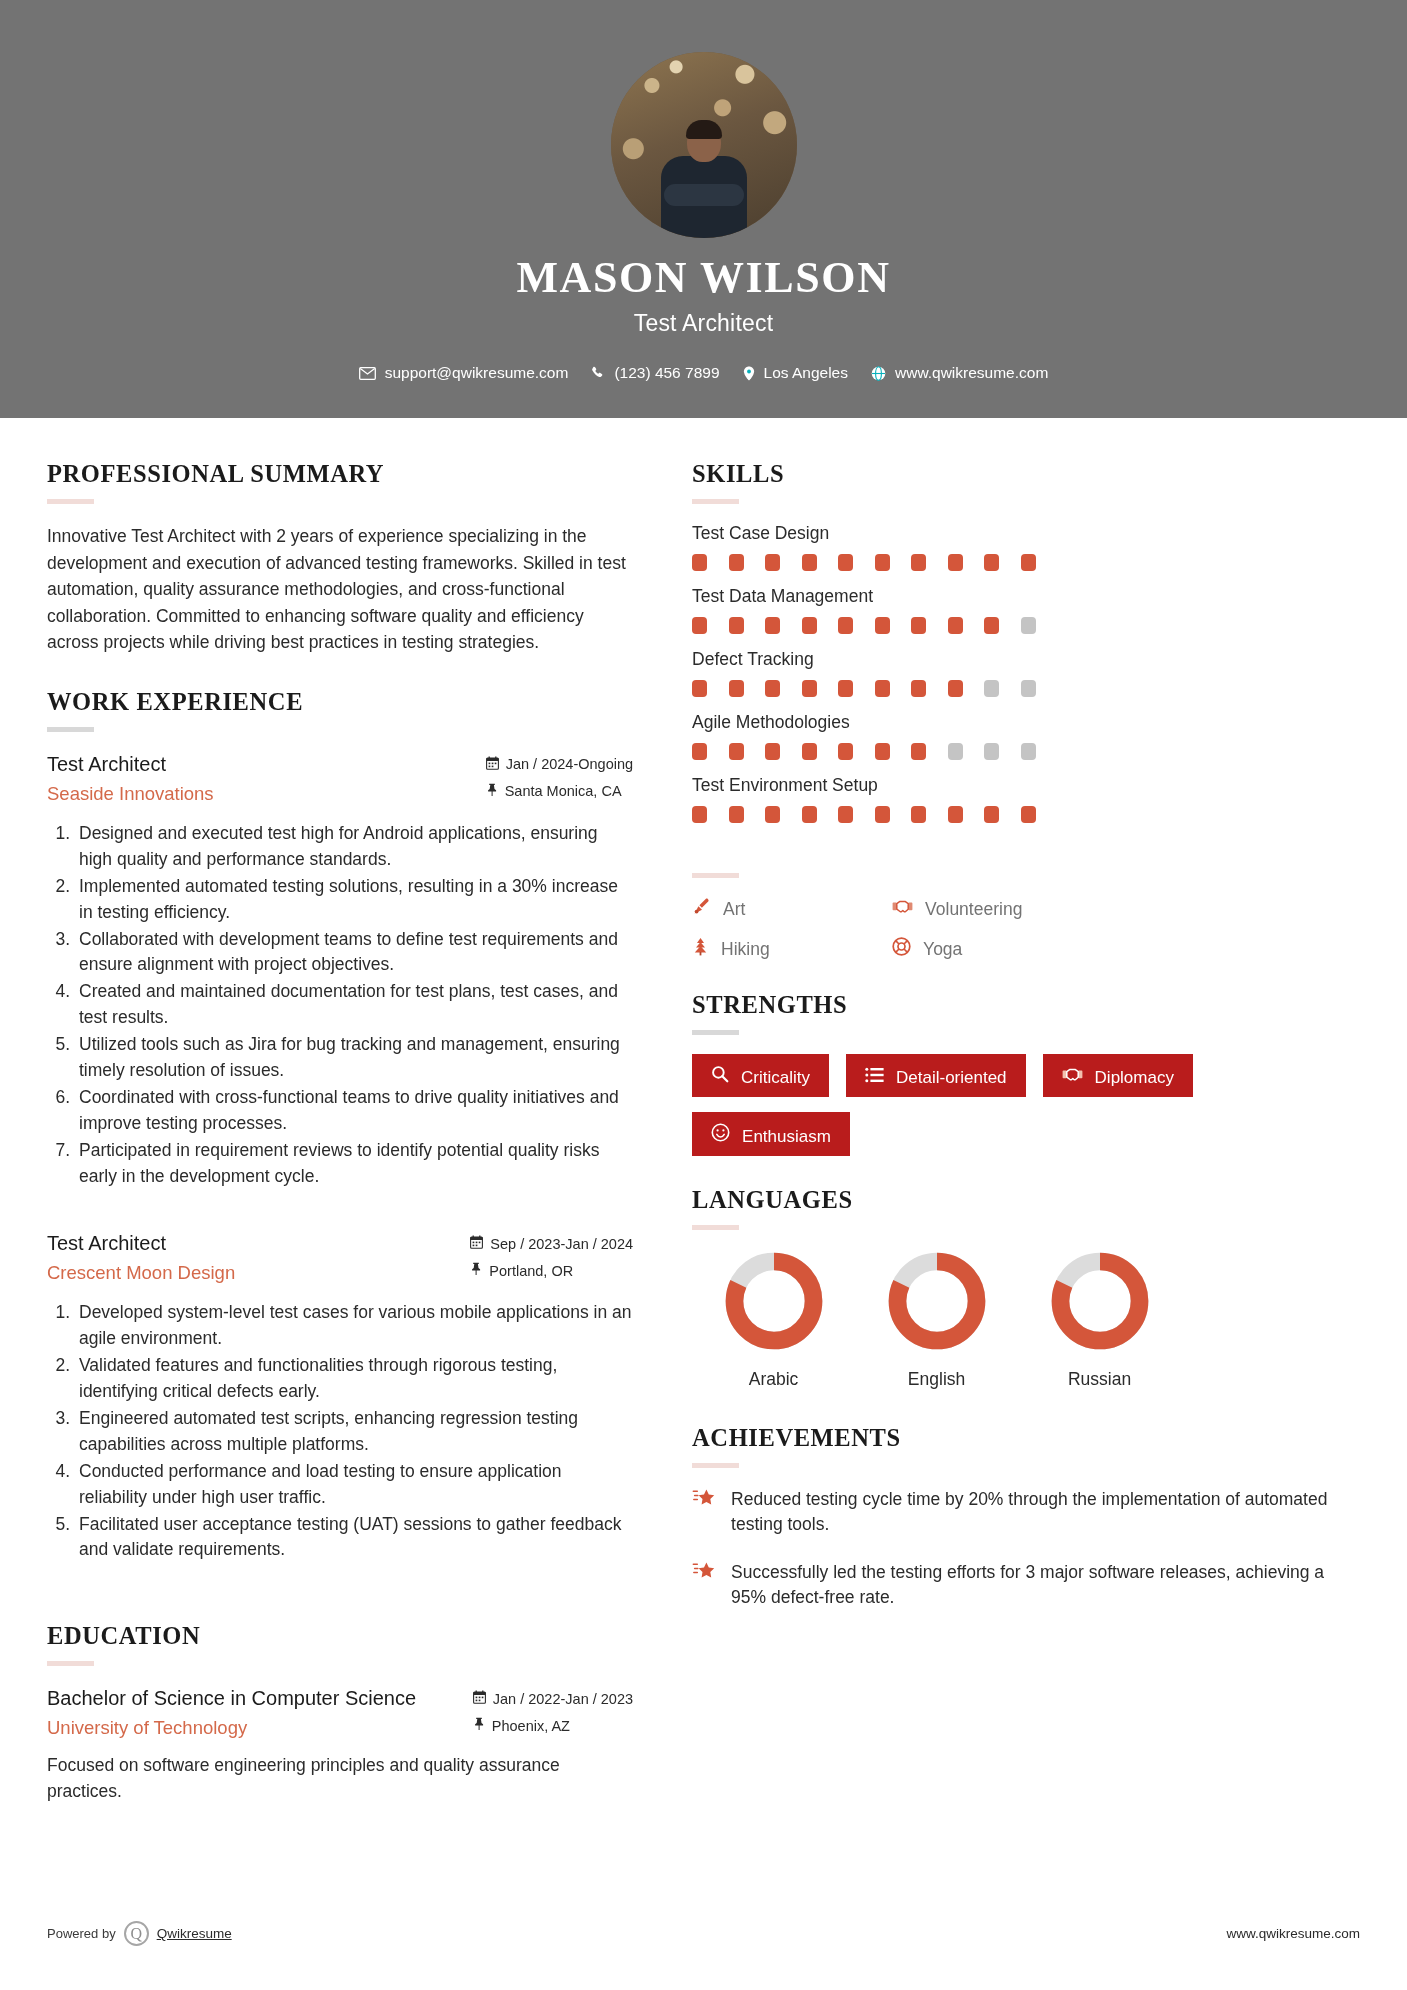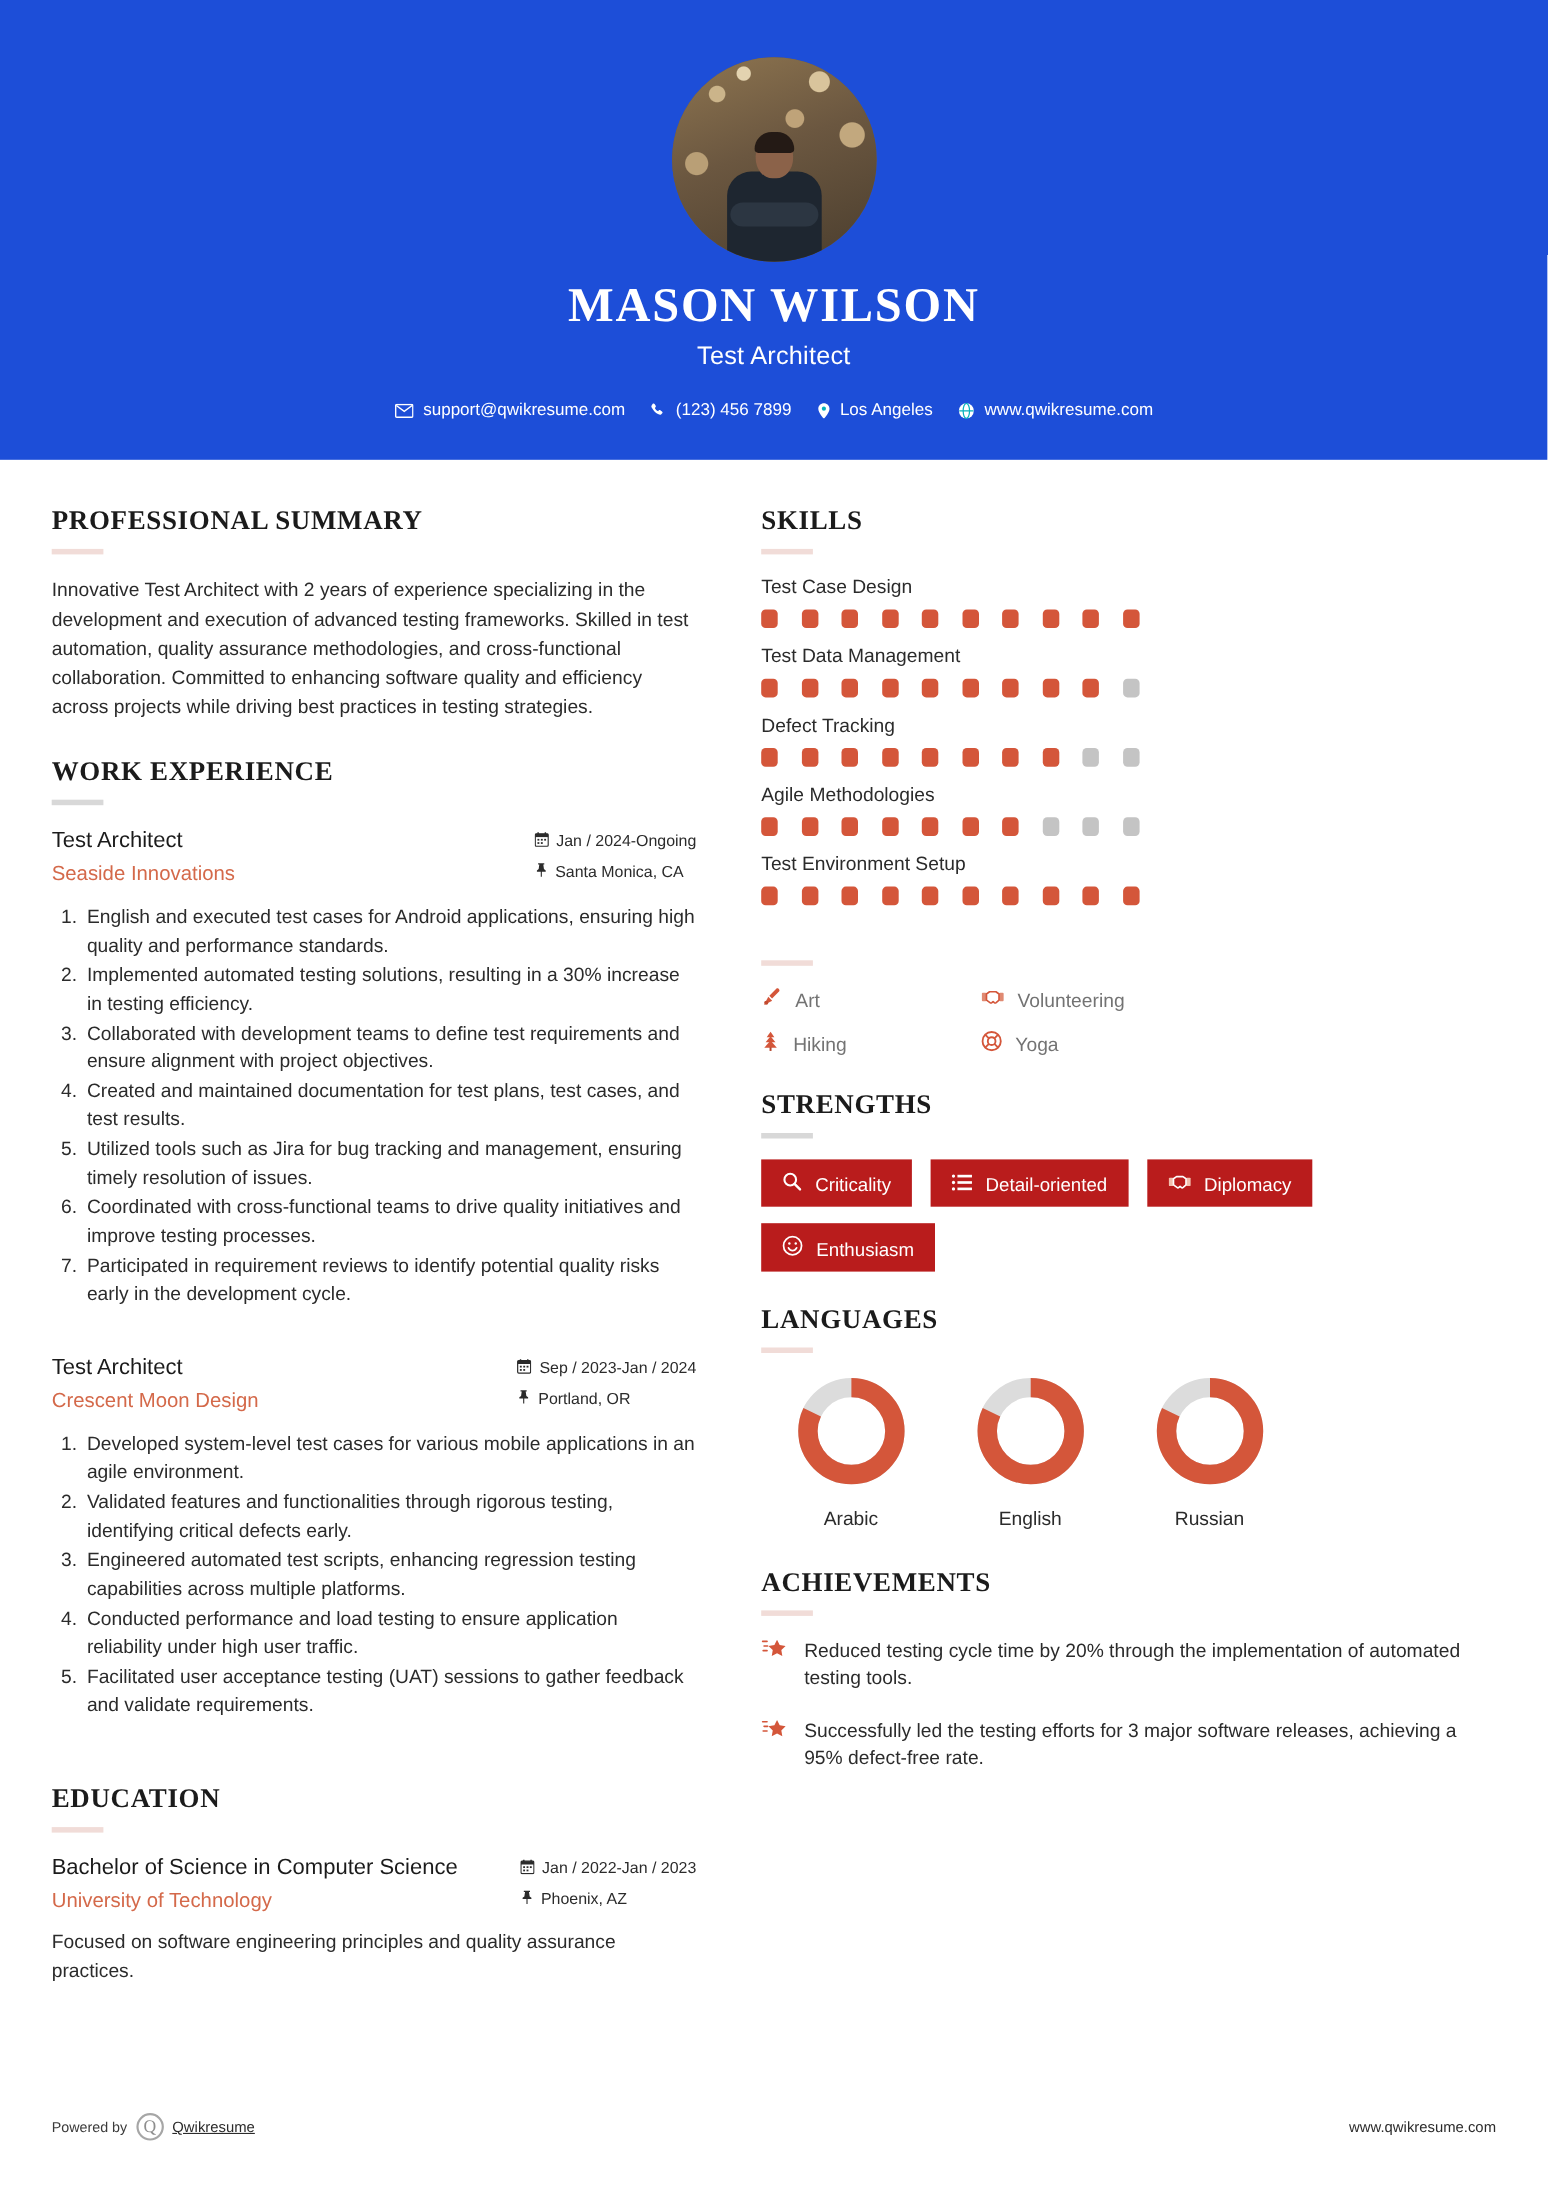--- a/index.html
+++ b/index.html
@@ -12,21 +12,21 @@
   .page {
     position: relative;
     width: 1407px;
     height: 1990px;
     background: #fff;
     overflow: hidden;
   }
 
   
   .header {
-    background: #1d4ed8;
+    background: #737373;
     height: 418px;
     width: 100%;
     display: flex;
     flex-direction: column;
     align-items: center;
     padding-top: 52px;
   }
   .avatar {
     width: 186px;
     height: 186px;
@@ -353,21 +353,21 @@
                 <span>
                   <svg width="12" height="14" viewBox="0 0 12 14">
                       <path d="M3.2.8h5.6v1.1H7.9l.6 4.1 1.6 1.3v1.1H6.6v4.6h-1V8.4H2.1V7.3L3.7 6l.6-4.1H3.2z" fill="#2b2b2b"></path>
                     </svg>
                 </span>
                 <span>Santa Monica, CA</span>
               </div>
             </div>
           </div>
           <ol class="bullets">
-            <li>English and executed test cases for Android applications, ensuring high quality and performance standards.</li>
+            <li>Designed and executed test high for Android applications, ensuring high quality and performance standards.</li>
             <li>Implemented automated testing solutions, resulting in a 30% increase in testing efficiency.</li>
             <li>Collaborated with development teams to define test requirements and ensure alignment with project objectives.</li>
             <li>Created and maintained documentation for test plans, test cases, and test results.</li>
             <li>Utilized tools such as Jira for bug tracking and management, ensuring timely resolution of issues.</li>
             <li>Coordinated with cross-functional teams to drive quality initiatives and improve testing processes.</li>
             <li>Participated in requirement reviews to identify potential quality risks early in the development cycle.</li>
           </ol>
         </div>
 
         <div class="block-gap"></div>

